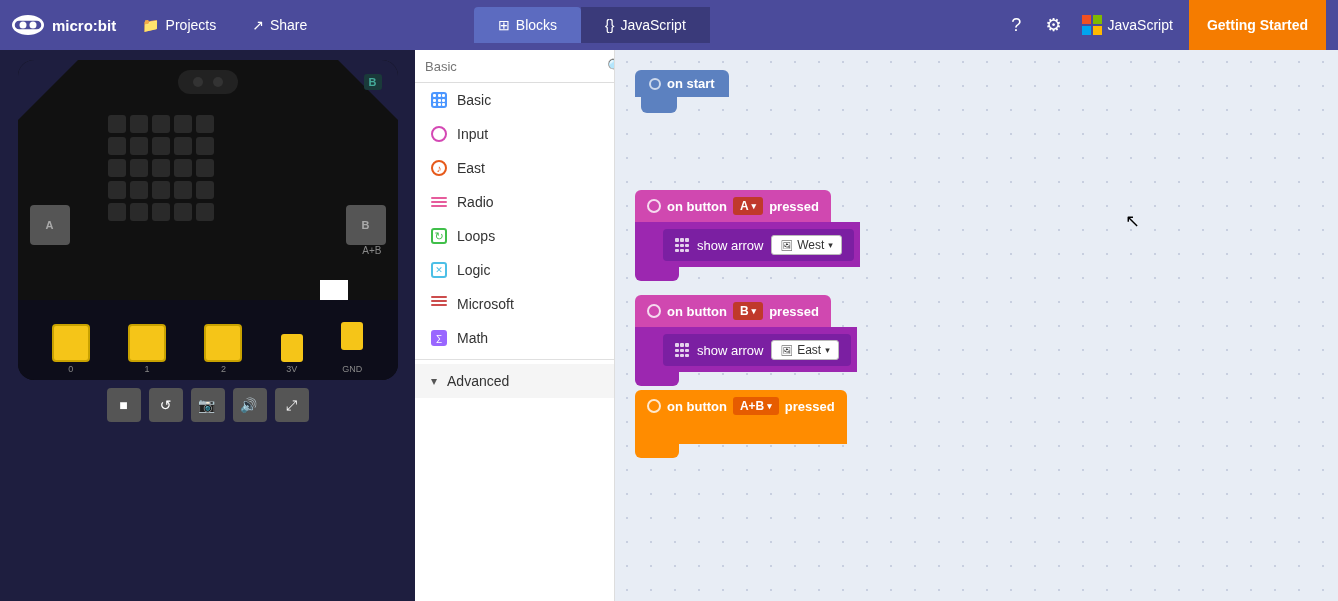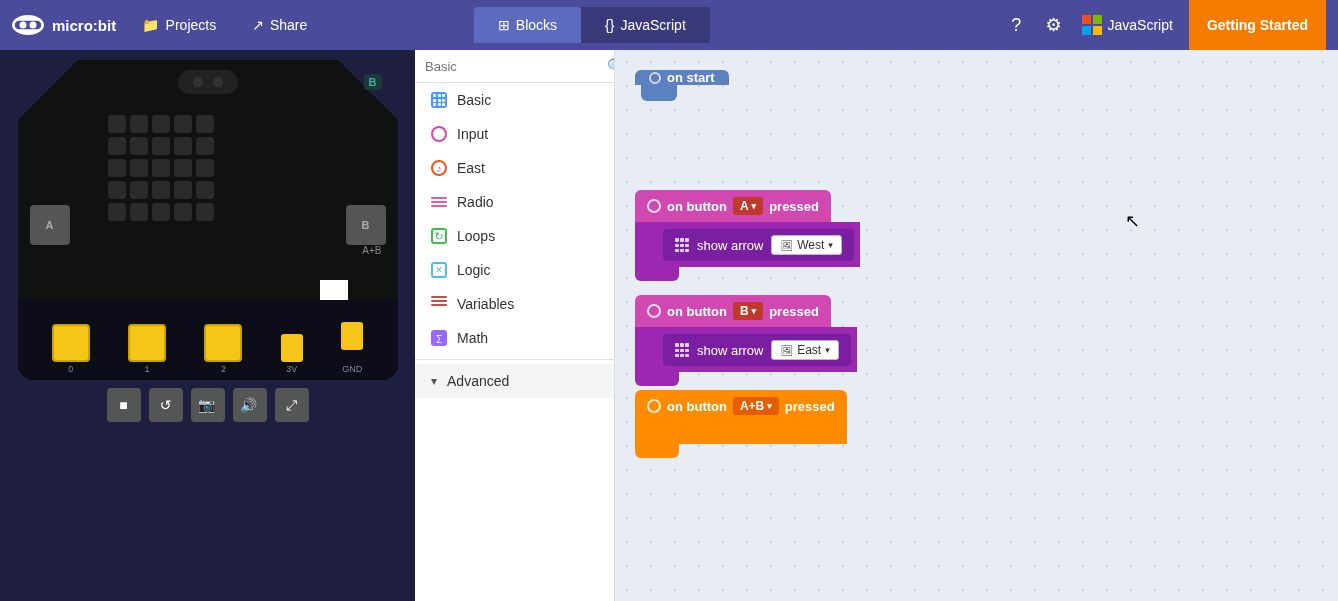--- a/index.html
+++ b/index.html
@@ -252,21 +252,21 @@
           </div>
         <span>Logic</span>
       </div>
 
       <div class="toolbox-item">
         <div style="width:16px;height:16px;display:flex;flex-direction:column;gap:2px;flex-shrink:0;">
           <div style="height:2px;background:#cc4c4c;border-radius:1px;"></div>
           <div style="height:2px;background:#cc4c4c;border-radius:1px;"></div>
           <div style="height:2px;background:#cc4c4c;border-radius:1px;"></div>
         </div>
-        <span>Variables</span>
+        <span>Microsoft</span>
       </div>
 
       <div class="toolbox-item">
         <div style="width:16px;height:16px;background:#9966ff;border-radius:3px;display:flex;align-items:center;justify-content:center;flex-shrink:0;">
             <span style="font-size:9px;color:white;">∑</span>
           </div>
         <span>Math</span>
       </div>
 
       <div class="divider-line"></div>
@@ -277,21 +277,21 @@
       </div>
     </div>
   </div>
 
   <div class="workspace">
     <div class="workspace-bg"></div>
 
     <div style="position:absolute;top:20px;left:20px;display:flex;gap:20px;">
 
       <div style="display:inline-flex;flex-direction:column;">
-        <div style="background:#5c81c0;color:white;border-radius:6px 6px 0 0;padding:0 14px;font-size:13px;font-weight:bold;display:flex;align-items:center;gap:6px;">
+        <div style="background:#5c81c0;color:white;border-radius:6px 6px 0 0;padding:6px 14px;font-size:13px;font-weight:bold;display:flex;align-items:center;gap:6px;">
           <div style="width:12px;height:12px;border:2px solid rgba(255,255,255,0.7);border-radius:50%;"></div>
           <span>on start</span>
         </div>
         <div style="height:16px;width:36px;background:#5c81c0;border-radius:0 0 6px 6px;margin-left:6px;"></div>
       </div>
 
     </div>
 
     <div style="position:absolute;top:140px;left:20px;">
       <div style="background:#d048b0;color:white;border-radius:6px 6px 0 0;padding:7px 12px;font-size:13px;font-weight:bold;display:inline-flex;align-items:center;gap:6px;cursor:pointer;">

